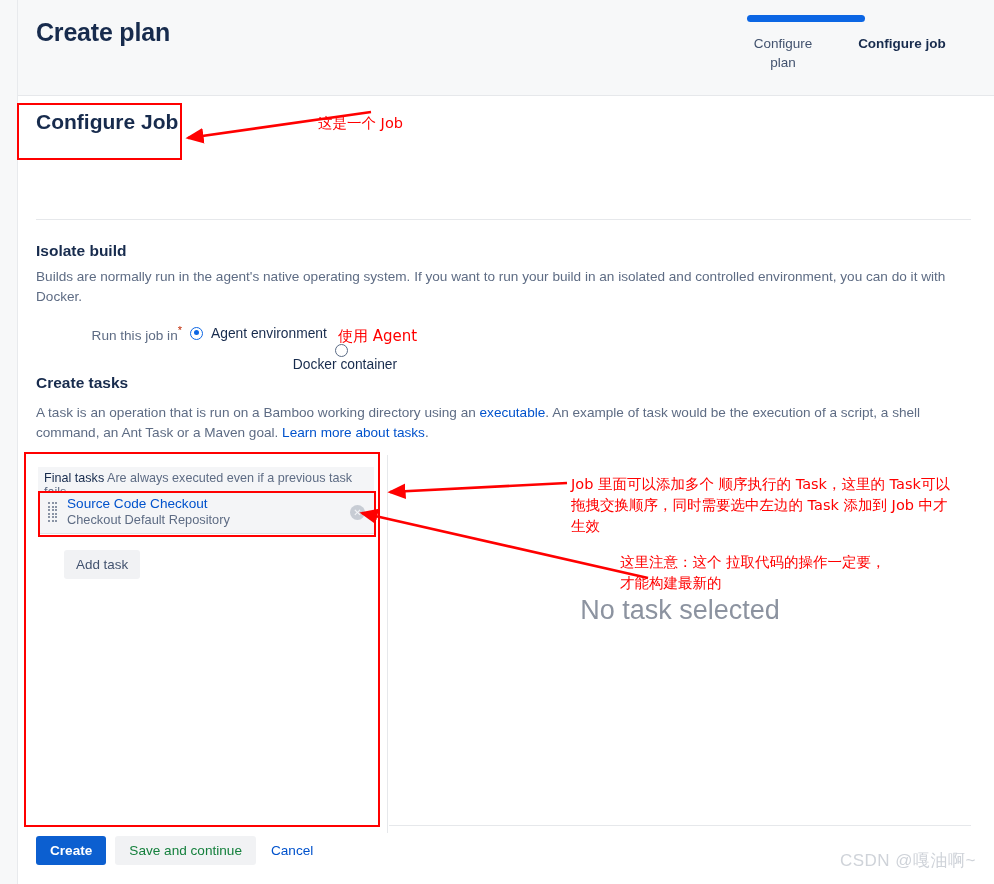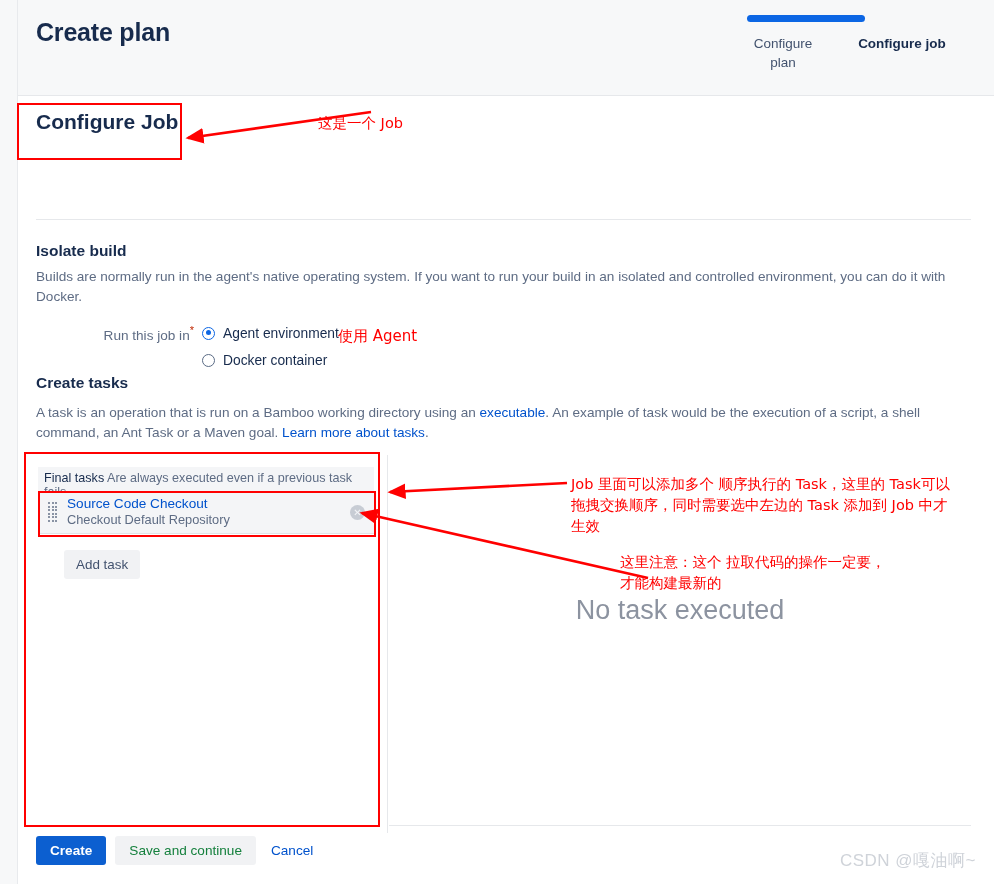--- a/index.html
+++ b/index.html
@@ -122,21 +122,21 @@
     position: absolute;
     left: 36px; top: 219px;
     width: 935px; height: 1px;
     background: #e6e8eb;
   }
 
   
   #isolate-title { position: absolute; left: 36px; top: 242px; }
   #isolate-desc  { position: absolute; left: 36px; top: 267px; width: 935px; }
 
-  #radio-group { position: absolute; left: 92px; top: 322px; width: 420px; }
+  #radio-group { position: absolute; left: 80px; top: 322px; width: 420px; }
   .radio-row { display: flex; align-items: center; height: 22px; }
   .radio-label-lead {
     font-size: 13.6px;
     color: #5e6c84;
     width: 102px;
     text-align: right;
     padding-right: 8px;
     white-space: nowrap;
   }
   .req-star { color: #bf2600; font-size: 11px; vertical-align: super; }
@@ -153,21 +153,21 @@
   .radio-dot.checked { border-color: #0c66e4; }
   .radio-dot.checked::after {
     content: "";
     position: absolute;
     left: 2.5px; top: 2.5px;
     width: 5px; height: 5px;
     border-radius: 50%;
     background: #0c66e4;
   }
   .radio-text { font-size: 13.8px; color: #172b4d; }
-  .radio-row.second { margin-top: 5px; padding-left: 110px; }
+  .radio-row.second { padding-left: 110px; flex-direction: column; }
 
   
   #tasks-title { position: absolute; left: 36px; top: 374px; }
   #tasks-desc  { position: absolute; left: 36px; top: 403px; width: 935px; }
 
   
   #split {
     position: absolute;
     left: 24px; top: 455px;
     width: 947px; height: 378px;
@@ -436,21 +436,21 @@
         <span class="task-delete">✕</span>
       </div>
       <div id="task-divider"></div>
 
       <button id="add-task-btn">Add task</button>
 
       <div id="left-panel-bottom-rule"></div>
     </div>
 
     <div id="right-panel">
-      <div id="no-task-title">No task executed</div>
+      <div id="no-task-title">No task selected</div>
       <div id="right-panel-rule"></div>
     </div>
   </div>
 
   <div id="footer-actions">
     <button class="btn btn-primary">Create</button>
     <button class="btn btn-default">Save and continue</button>
     <button class="btn btn-link">Cancel</button>
   </div>
 

